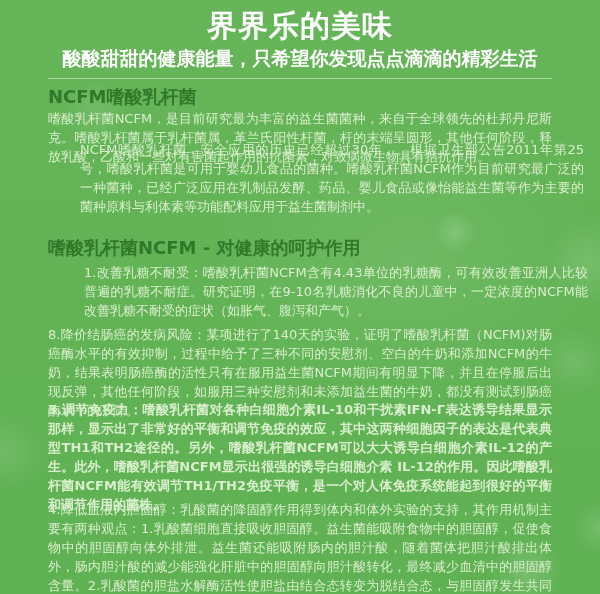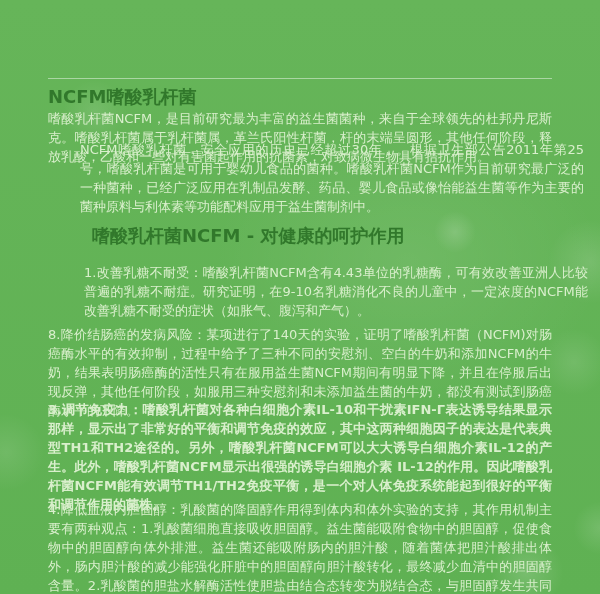--- a/index.html
+++ b/index.html
@@ -61,21 +61,21 @@
   .section-heading {
     position: absolute;
     left: 48px;
     width: 504px;
     color: #31782b;
     font-size: 18px;
     font-weight: 700;
     margin: 0;
   }
   .heading-1 { top: 85px; }
-  .heading-2 { top: 224px; margin-left: 44px; }
+  .heading-2 { top: 236px; }
   .body-para {
     position: absolute;
     left: 48px;
     width: 504px;
     color: #d9efcc;
     font-size: 13px;
     line-height: 19px;
     text-align: justify;
     margin: 0;
   }
@@ -84,21 +84,23 @@
   .s2p1 { top: 263px; margin-left: 36px; }
   .s2p2 { top: 325px; }
   .s2p3 { top: 400px; font-weight: bold; }
   .s2p4 { top: 500px; }
 </style>
 </head>
 <body>
 
 <div class="page">
 
+  <div class="page-title">界界乐的美味</div>
 
+  <div class="page-subtitle">酸酸甜甜的健康能量，只希望你发现点点滴滴的精彩生活</div>
 
   <div class="divider"></div>
 
   <div class="section">
     <h2 class="section-heading heading-1">NCFM嗜酸乳杆菌</h2>
     <p class="body-para s1p1">嗜酸乳杆菌NCFM，是目前研究最为丰富的益生菌菌种，来自于全球领先的杜邦丹尼斯克。嗜酸乳杆菌属于乳杆菌属，革兰氏阳性杆菌，杆的末端呈圆形，其他任何阶段，释放乳酸，乙酸和一些对有害菌起作用的抗菌素，对致病微生物具有拮抗作用。</p>
     <p class="body-para s1p2">NCFM嗜酸乳杆菌，安全应用的历史已经超过30年，。根据卫生部公告2011年第25号，嗜酸乳杆菌是可用于婴幼儿食品的菌种。嗜酸乳杆菌NCFM作为目前研究最广泛的一种菌种，已经广泛应用在乳制品发酵、药品、婴儿食品或像怡能益生菌等作为主要的菌种原料与利体素等功能配料应用于益生菌制剂中。</p>
   </div>
 
   <div class="section">

